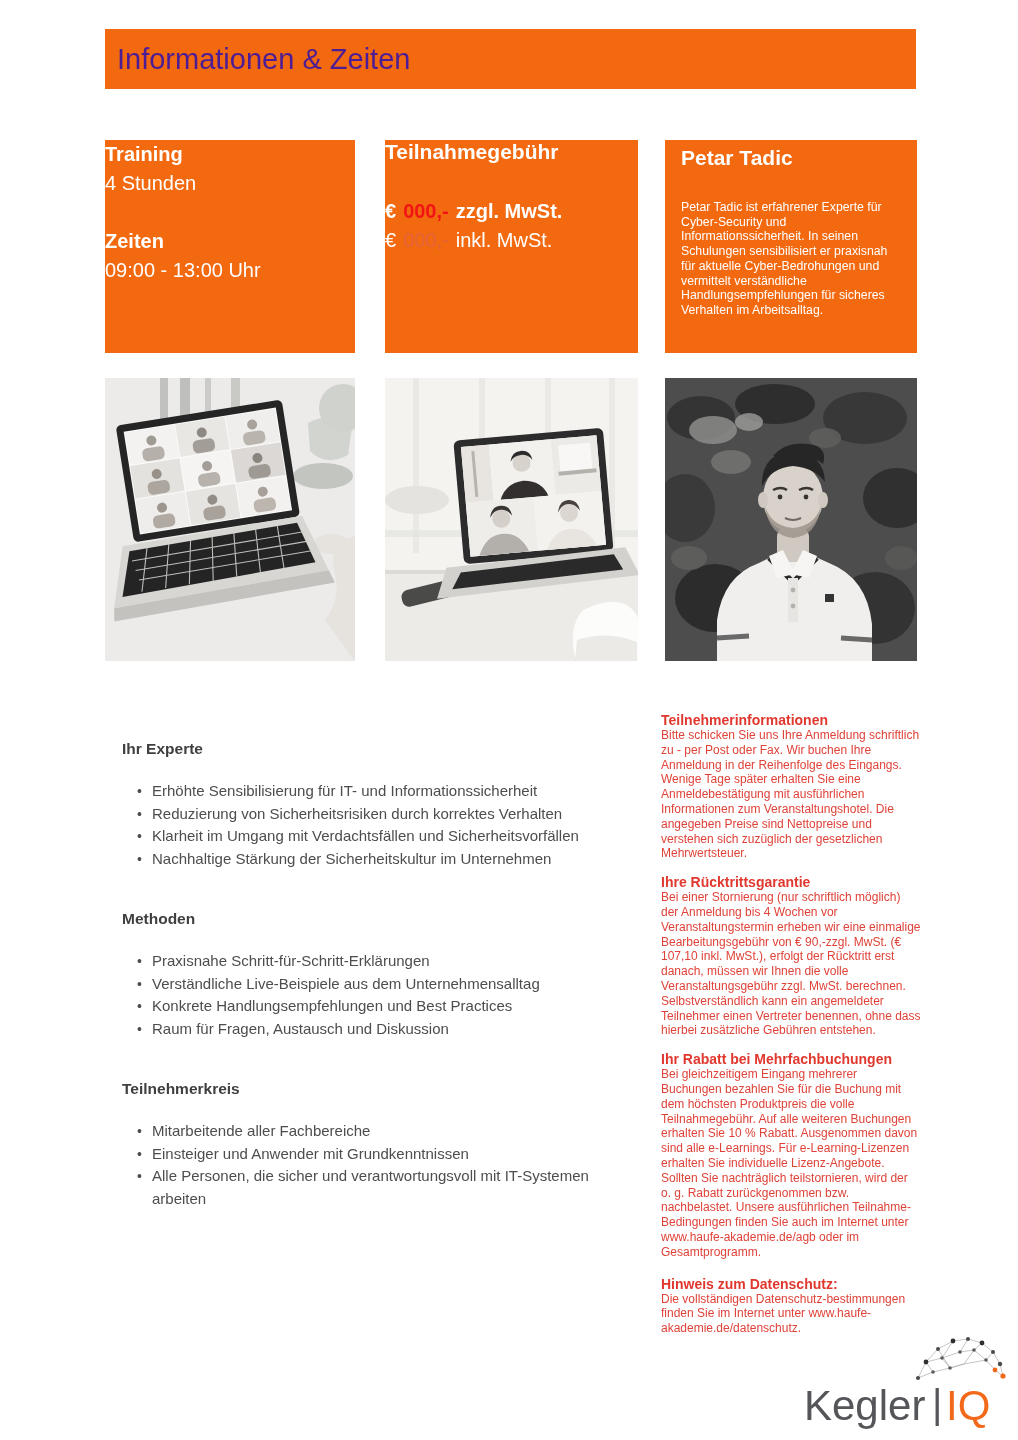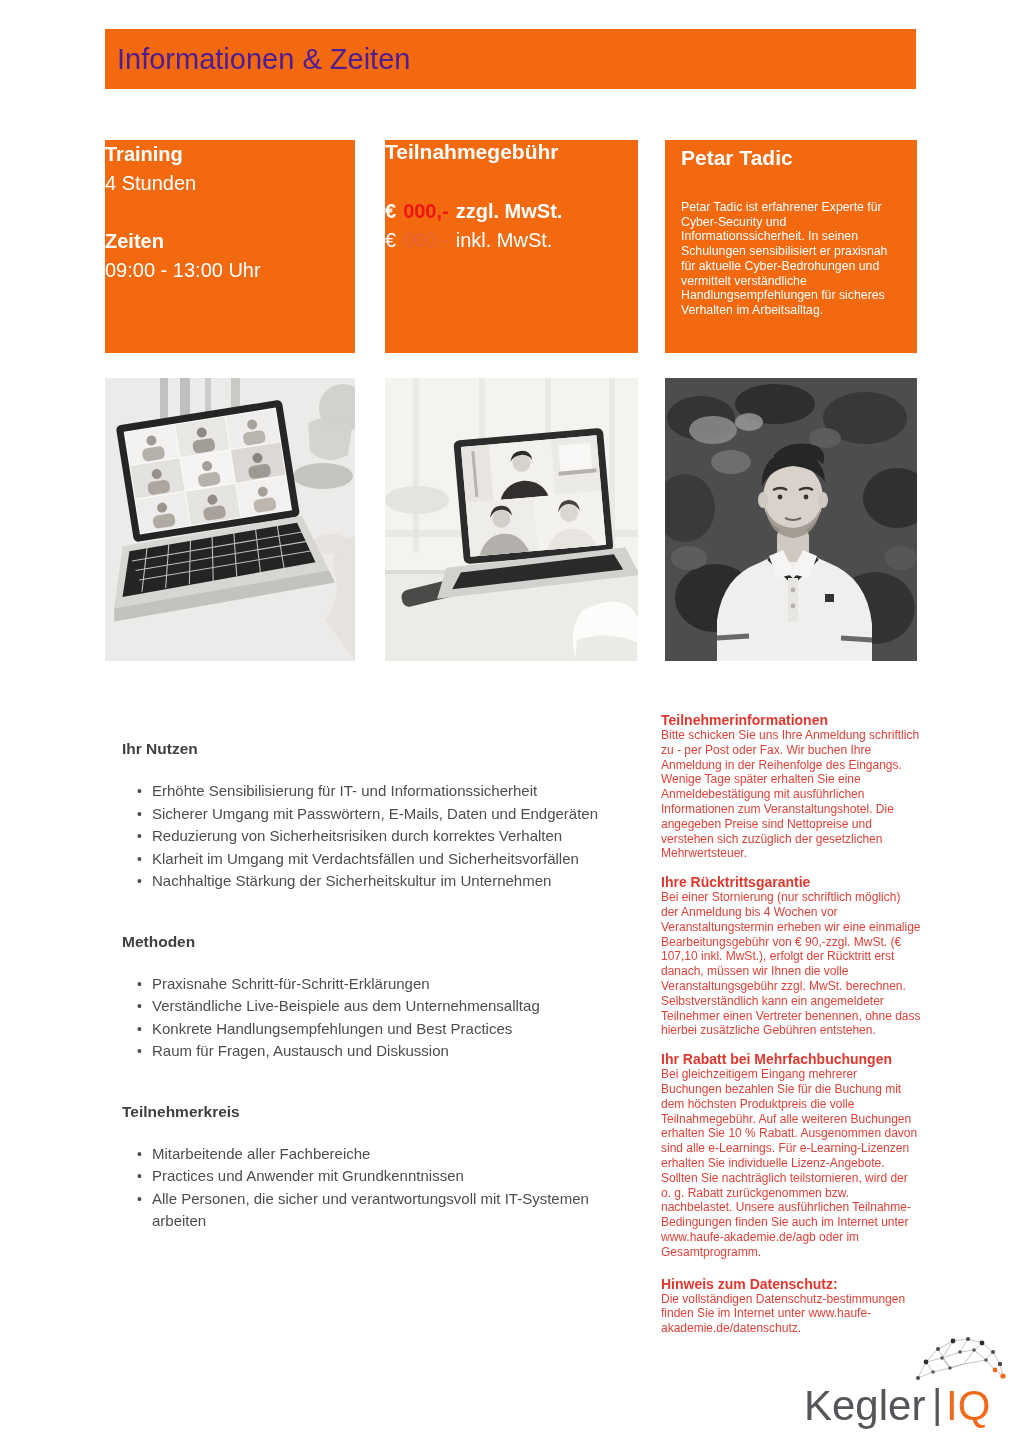--- a/index.html
+++ b/index.html
@@ -222,43 +222,42 @@
       <path d="M152 178 L138 172 L126 196 L144 200 Z" fill="#f6f5f3"></path>
       <rect x="123" y="200" width="10" height="44" fill="#e7e5e2"></rect>
       <circle cx="128" cy="212" r="2.4" fill="#b5b2ae"></circle>
       <circle cx="128" cy="228" r="2.4" fill="#b5b2ae"></circle>
       <rect x="160" y="216" width="9" height="8" fill="#333333"></rect>
     </svg>
   </figure>
 
   <div class="left-col">
     <section>
-      <h3>Ihr Nutzen</h3>
+      <h3>Ihr Experte</h3>
       <ul>
         <li>Erhöhte Sensibilisierung für IT- und Informationssicherheit</li>
-        <li>Sicherer Umgang mit Passwörtern, E-Mails, Daten und Endgeräten</li>
         <li>Reduzierung von Sicherheitsrisiken durch korrektes Verhalten</li>
         <li>Klarheit im Umgang mit Verdachtsfällen und Sicherheitsvorfällen</li>
         <li>Nachhaltige Stärkung der Sicherheitskultur im Unternehmen</li>
       </ul>
     </section>
     <section>
       <h3>Methoden</h3>
       <ul>
         <li>Praxisnahe Schritt-für-Schritt-Erklärungen</li>
         <li>Verständliche Live-Beispiele aus dem Unternehmensalltag</li>
         <li>Konkrete Handlungsempfehlungen und Best Practices</li>
         <li>Raum für Fragen, Austausch und Diskussion</li>
       </ul>
     </section>
     <section>
       <h3>Teilnehmerkreis</h3>
       <ul>
         <li>Mitarbeitende aller Fachbereiche</li>
-        <li>Practices und Anwender mit Grundkenntnissen</li>
+        <li>Einsteiger und Anwender mit Grundkenntnissen</li>
         <li>Alle Personen, die sicher und verantwortungsvoll mit IT-Systemen arbeiten</li>
       </ul>
     </section>
   </div>
 
   <div class="right-col">
     <section>
       <h4>Teilnehmerinformationen</h4>
       <p>Bitte schicken Sie uns Ihre Anmeldung schriftlich zu - per Post oder Fax. Wir buchen Ihre Anmeldung in der Reihenfolge des Eingangs. Wenige Tage später erhalten Sie eine Anmeldebestätigung mit ausführlichen Informationen zum Veranstaltungshotel. Die angegeben Preise sind Nettopreise und verstehen sich zuzüglich der gesetzlichen Mehrwertsteuer.</p>
     </section>

